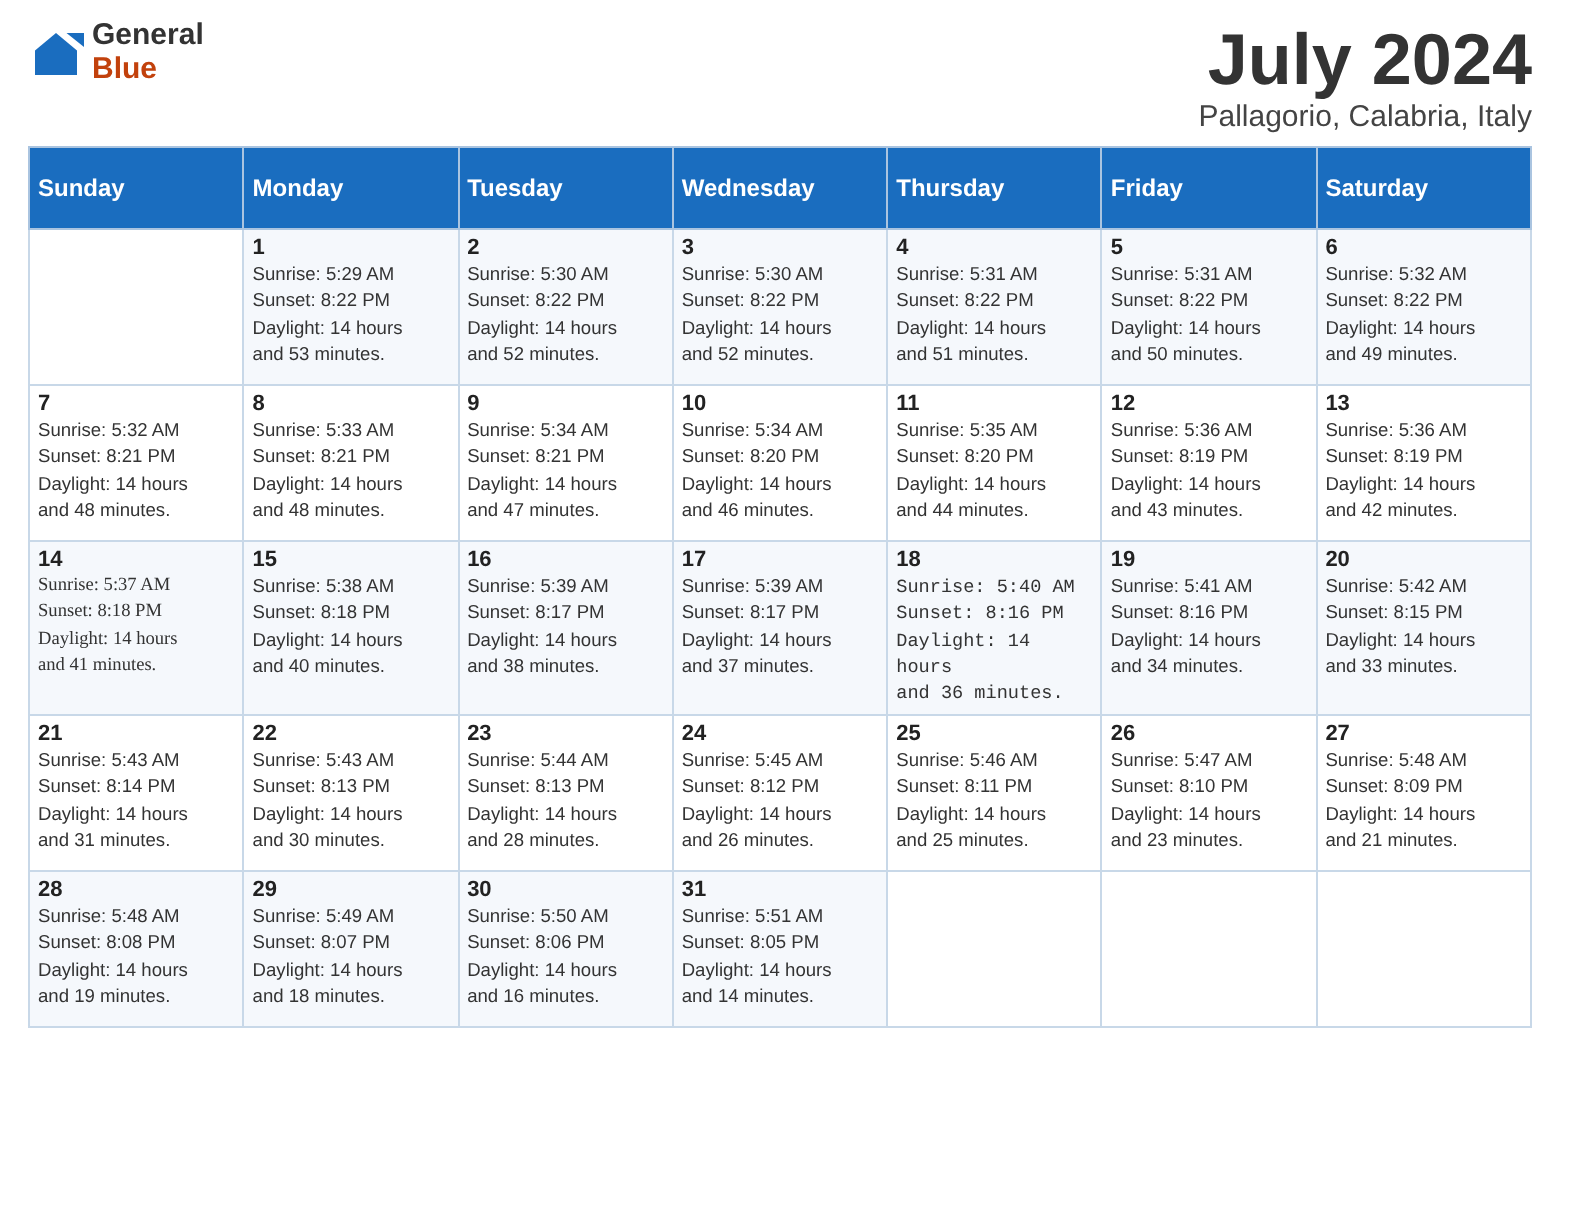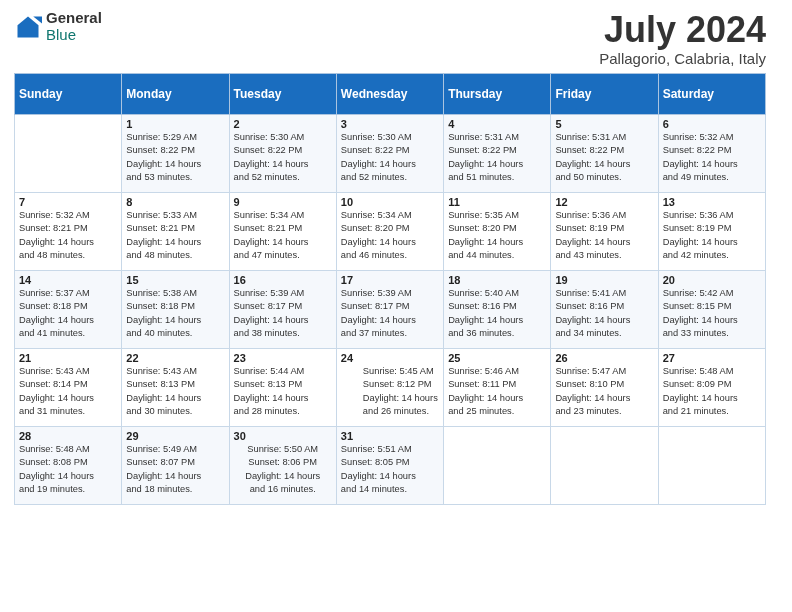--- a/index.html
+++ b/index.html
@@ -30,22 +30,22 @@
       flex-direction: column;
       line-height: 1.1;
     }
     .logo-general {
       font-size: 15px;
       font-weight: bold;
       color: #333;
     }
     .logo-blue {
       font-size: 15px;
-      font-weight: normal;
-      color: #0f766e;
+      font-weight: bold;
+      color: #c2410c;
     }
     .logo-icon {
       width: 28px;
       height: 28px;
     }
     .title-block {
       text-align: right;
     }
     .month-year {
       font-size: 36px;
@@ -225,21 +225,21 @@
             <span class="day-num">13</span>
             <div class="day-info" style="white-space: pre-line;">Sunrise: 5:36 AM
 Sunset: 8:19 PM
 Daylight: 14 hours
 and 42 minutes.</div>
           </td>
         </tr>
         <tr>
           <td>
             <span class="day-num">14</span>
-            <div class="day-info" style="white-space: pre-line;">Sunrise: 5:37 AM
+            <div class="day-info" style="white-space: pre-line; font-family: Liberation Serif, serif;">Sunrise: 5:37 AM
 Sunset: 8:18 PM
 Daylight: 14 hours
 and 41 minutes.</div>
           </td>
           <td>
             <span class="day-num">15</span>
             <div class="day-info" style="white-space: pre-line;">Sunrise: 5:38 AM
 Sunset: 8:18 PM
 Daylight: 14 hours
 and 40 minutes.</div>
@@ -253,21 +253,21 @@
           </td>
           <td>
             <span class="day-num">17</span>
             <div class="day-info" style="white-space: pre-line;">Sunrise: 5:39 AM
 Sunset: 8:17 PM
 Daylight: 14 hours
 and 37 minutes.</div>
           </td>
           <td>
             <span class="day-num">18</span>
-            <div class="day-info" style="white-space: pre-line;">Sunrise: 5:40 AM
+            <div class="day-info" style="white-space: pre-line; font-family: Liberation Mono, monospace;">Sunrise: 5:40 AM
 Sunset: 8:16 PM
 Daylight: 14 hours
 and 36 minutes.</div>
           </td>
           <td>
             <span class="day-num">19</span>
             <div class="day-info" style="white-space: pre-line;">Sunrise: 5:41 AM
 Sunset: 8:16 PM
 Daylight: 14 hours
 and 34 minutes.</div>
@@ -297,21 +297,21 @@
           </td>
           <td>
             <span class="day-num">23</span>
             <div class="day-info" style="white-space: pre-line;">Sunrise: 5:44 AM
 Sunset: 8:13 PM
 Daylight: 14 hours
 and 28 minutes.</div>
           </td>
           <td>
             <span class="day-num">24</span>
-            <div class="day-info" style="white-space: pre-line; margin-left: 22px;">Sunrise: 5:45 AM
+            <div class="day-info" style="white-space: pre-line;">Sunrise: 5:45 AM
 Sunset: 8:12 PM
 Daylight: 14 hours
 and 26 minutes.</div>
           </td>
           <td>
             <span class="day-num">25</span>
             <div class="day-info" style="white-space: pre-line;">Sunrise: 5:46 AM
 Sunset: 8:11 PM
 Daylight: 14 hours
 and 25 minutes.</div>
@@ -341,21 +341,21 @@
           </td>
           <td>
             <span class="day-num">29</span>
             <div class="day-info" style="white-space: pre-line;">Sunrise: 5:49 AM
 Sunset: 8:07 PM
 Daylight: 14 hours
 and 18 minutes.</div>
           </td>
           <td>
             <span class="day-num">30</span>
-            <div class="day-info" style="white-space: pre-line; text-align: center;">Sunrise: 5:50 AM
+            <div class="day-info" style="white-space: pre-line;">Sunrise: 5:50 AM
 Sunset: 8:06 PM
 Daylight: 14 hours
 and 16 minutes.</div>
           </td>
           <td>
             <span class="day-num">31</span>
             <div class="day-info" style="white-space: pre-line;">Sunrise: 5:51 AM
 Sunset: 8:05 PM
 Daylight: 14 hours
 and 14 minutes.</div>

